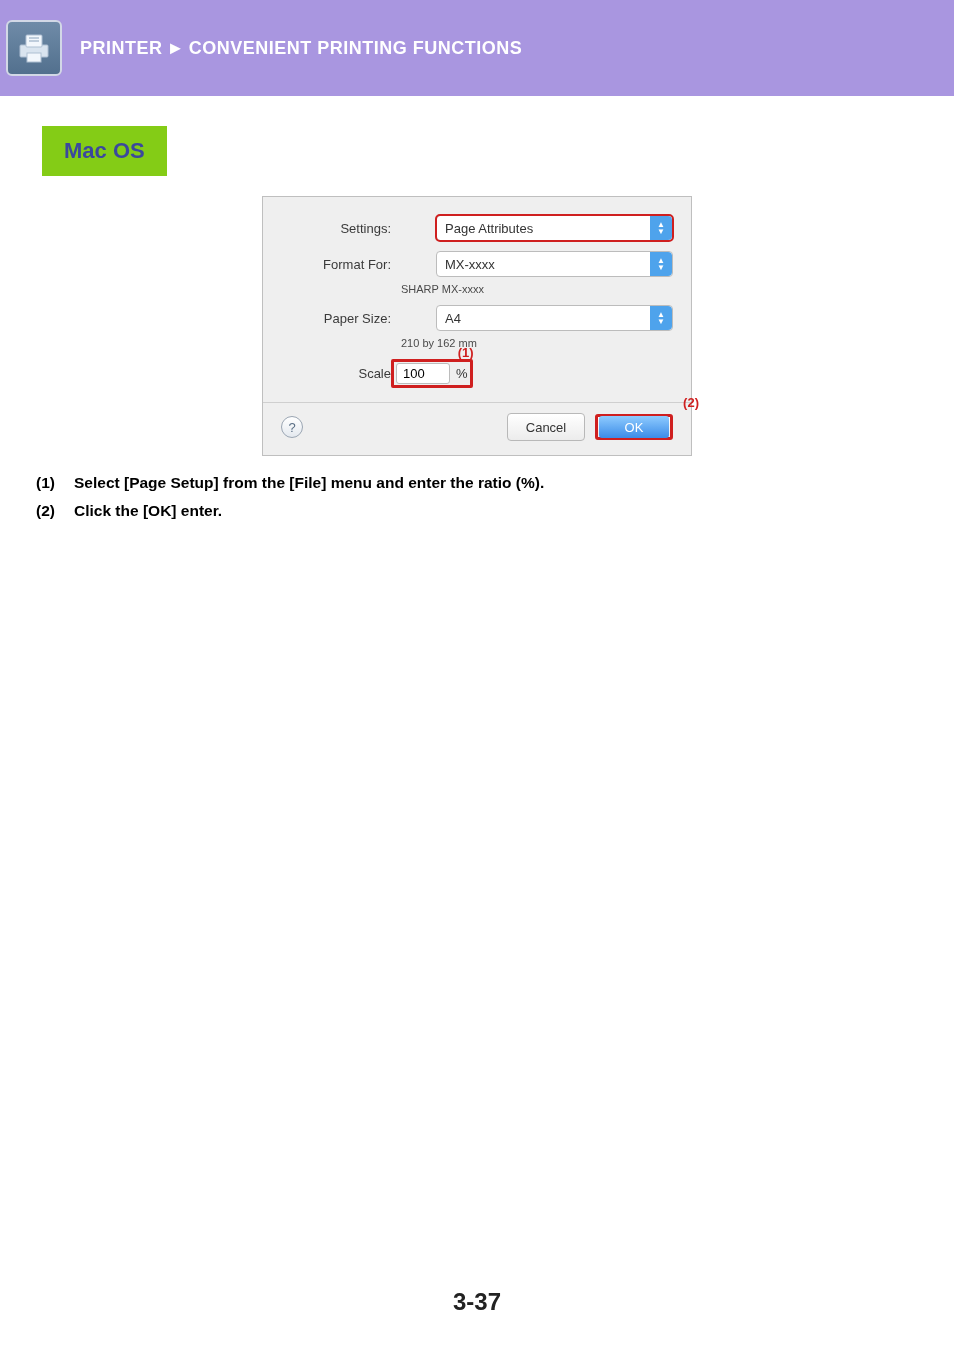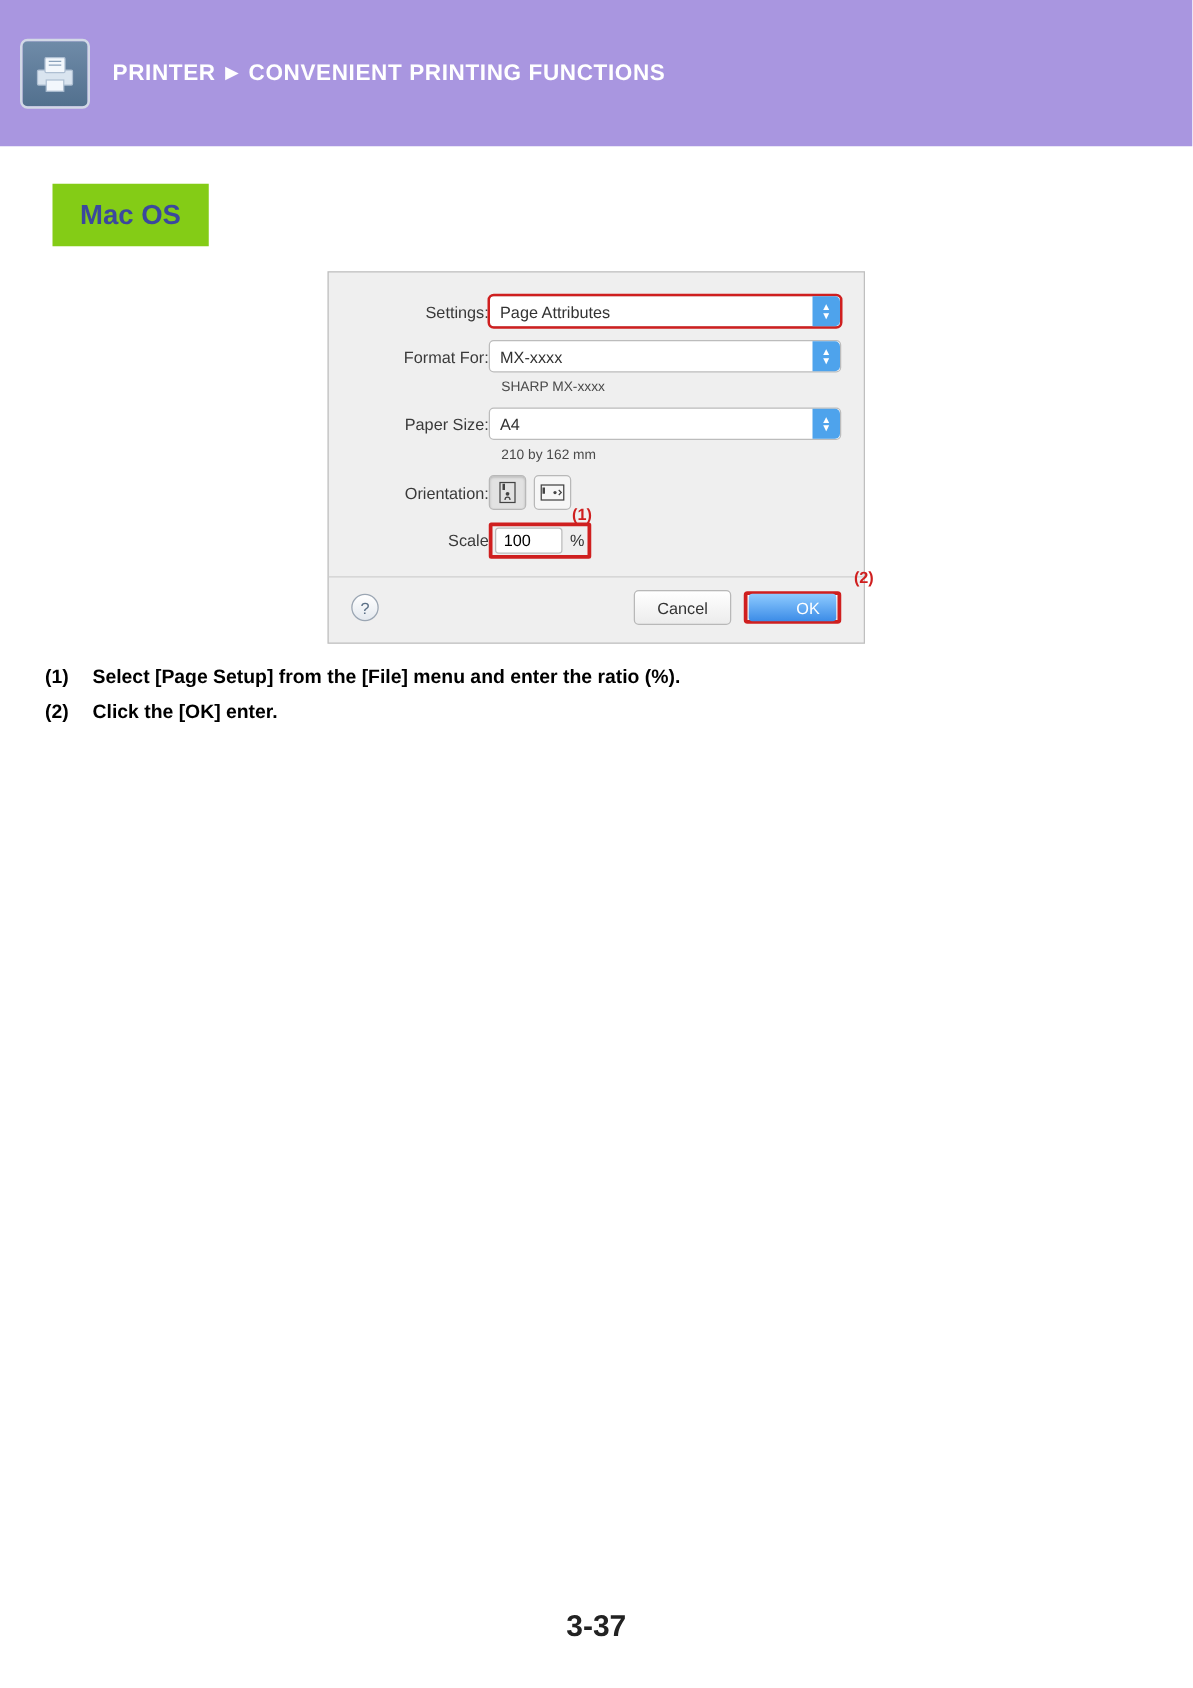--- a/index.html
+++ b/index.html
@@ -6,24 +6,24 @@
   body {
     font-family: Arial, Helvetica, sans-serif;
     width: 954px;
     height: 1350px;
     background: #ffffff;
     position: relative;
     color: #000;
   }
   .header-bar {
     background: #a996e0;
-    height: 117px;
-    display: flex;
-    align-items: center;
-    padding-left: 16px;
+    height: 96px;
+    display: flex;
+    align-items: center;
+    padding-left: 6px;
     gap: 18px;
   }
   .header-icon {
     width: 56px;
     height: 56px;
     background: linear-gradient(#6f8ba8, #52708e);
     border: 2px solid #d2d8e6;
     border-radius: 6px;
     display: flex;
     align-items: center;
@@ -75,20 +75,21 @@
   .mac-select {
     flex: 1;
     height: 26px;
     background: #ffffff;
     border: 1px solid #bcbcbc;
     border-radius: 4px;
     display: flex;
     align-items: center;
     padding: 0 8px;
     position: relative;
+    margin-left: 45px;
   }
   .mac-select .stepper {
     position: absolute;
     right: 0; top: 0; bottom: 0;
     width: 22px;
     background: #4ea3ec;
     border-radius: 0 4px 4px 0;
     display: flex;
     flex-direction: column;
     align-items: center;
@@ -188,21 +189,21 @@
     border: 3px solid #cf1f1f;
     border-radius: 3px;
     padding: 0;
   }
   .btn.ok .inner {
     background: linear-gradient(#8ecbff, #3c8ce7);
     color: #fff;
     border-radius: 3px;
     height: 22px;
     min-width: 70px;
-    display:flex; align-items:center; padding-left:38px;
+    display:flex; align-items:center; justify-content:center;
   }
   .callout-2 {
     position: absolute;
     right: -26px;
     top: -18px;
     color: #cf1f1f;
     font-weight: 700;
     font-size: 13px;
   }
 
@@ -281,41 +282,20 @@
 
     <div class="row">
       <div class="lab">Paper Size:</div>
       <div class="mac-select">
         <span>A4</span>
         <span class="stepper">▲<br>▼</span>
       </div>
     </div>
     <div class="subtext">210 by 162 mm</div>
 
-    <div class="row">
-      <div class="lab">Orientation:</div>
-      <div class="orient-group">
-        <div class="orient-btn selected">
-          <svg width="16" height="18" viewBox="0 0 16 18">
-            <rect x="2" y="1" width="12" height="16" fill="none" stroke="#444"></rect>
-            <path d="M5 2 L5 7" stroke="#444" stroke-width="2"></path>
-            <circle cx="8" cy="10" r="1.5" fill="#444"></circle>
-            <path d="M6 15 C6 12 10 12 10 15" stroke="#444" fill="none"></path>
-          </svg>
-        </div>
-        <div class="orient-btn">
-          <svg width="20" height="16" viewBox="0 0 20 16">
-            <rect x="1" y="2" width="18" height="12" fill="none" stroke="#444"></rect>
-            <path d="M3 4 L3 9" stroke="#444" stroke-width="2"></path>
-            <circle cx="12" cy="8" r="1.3" fill="#444"></circle>
-            <path d="M15 6 L17 8 L15 10" stroke="#444" fill="none"></path>
-          </svg>
-        </div>
-      </div>
-    </div>
 
     <div class="row scale-row">
       <div class="lab">Scale</div>
       <div class="scale-box">
         <span class="callout-1">(1)</span>
         <input class="scale-input" value="100" style="">
         <span>%</span>
       </div>
     </div>
 

